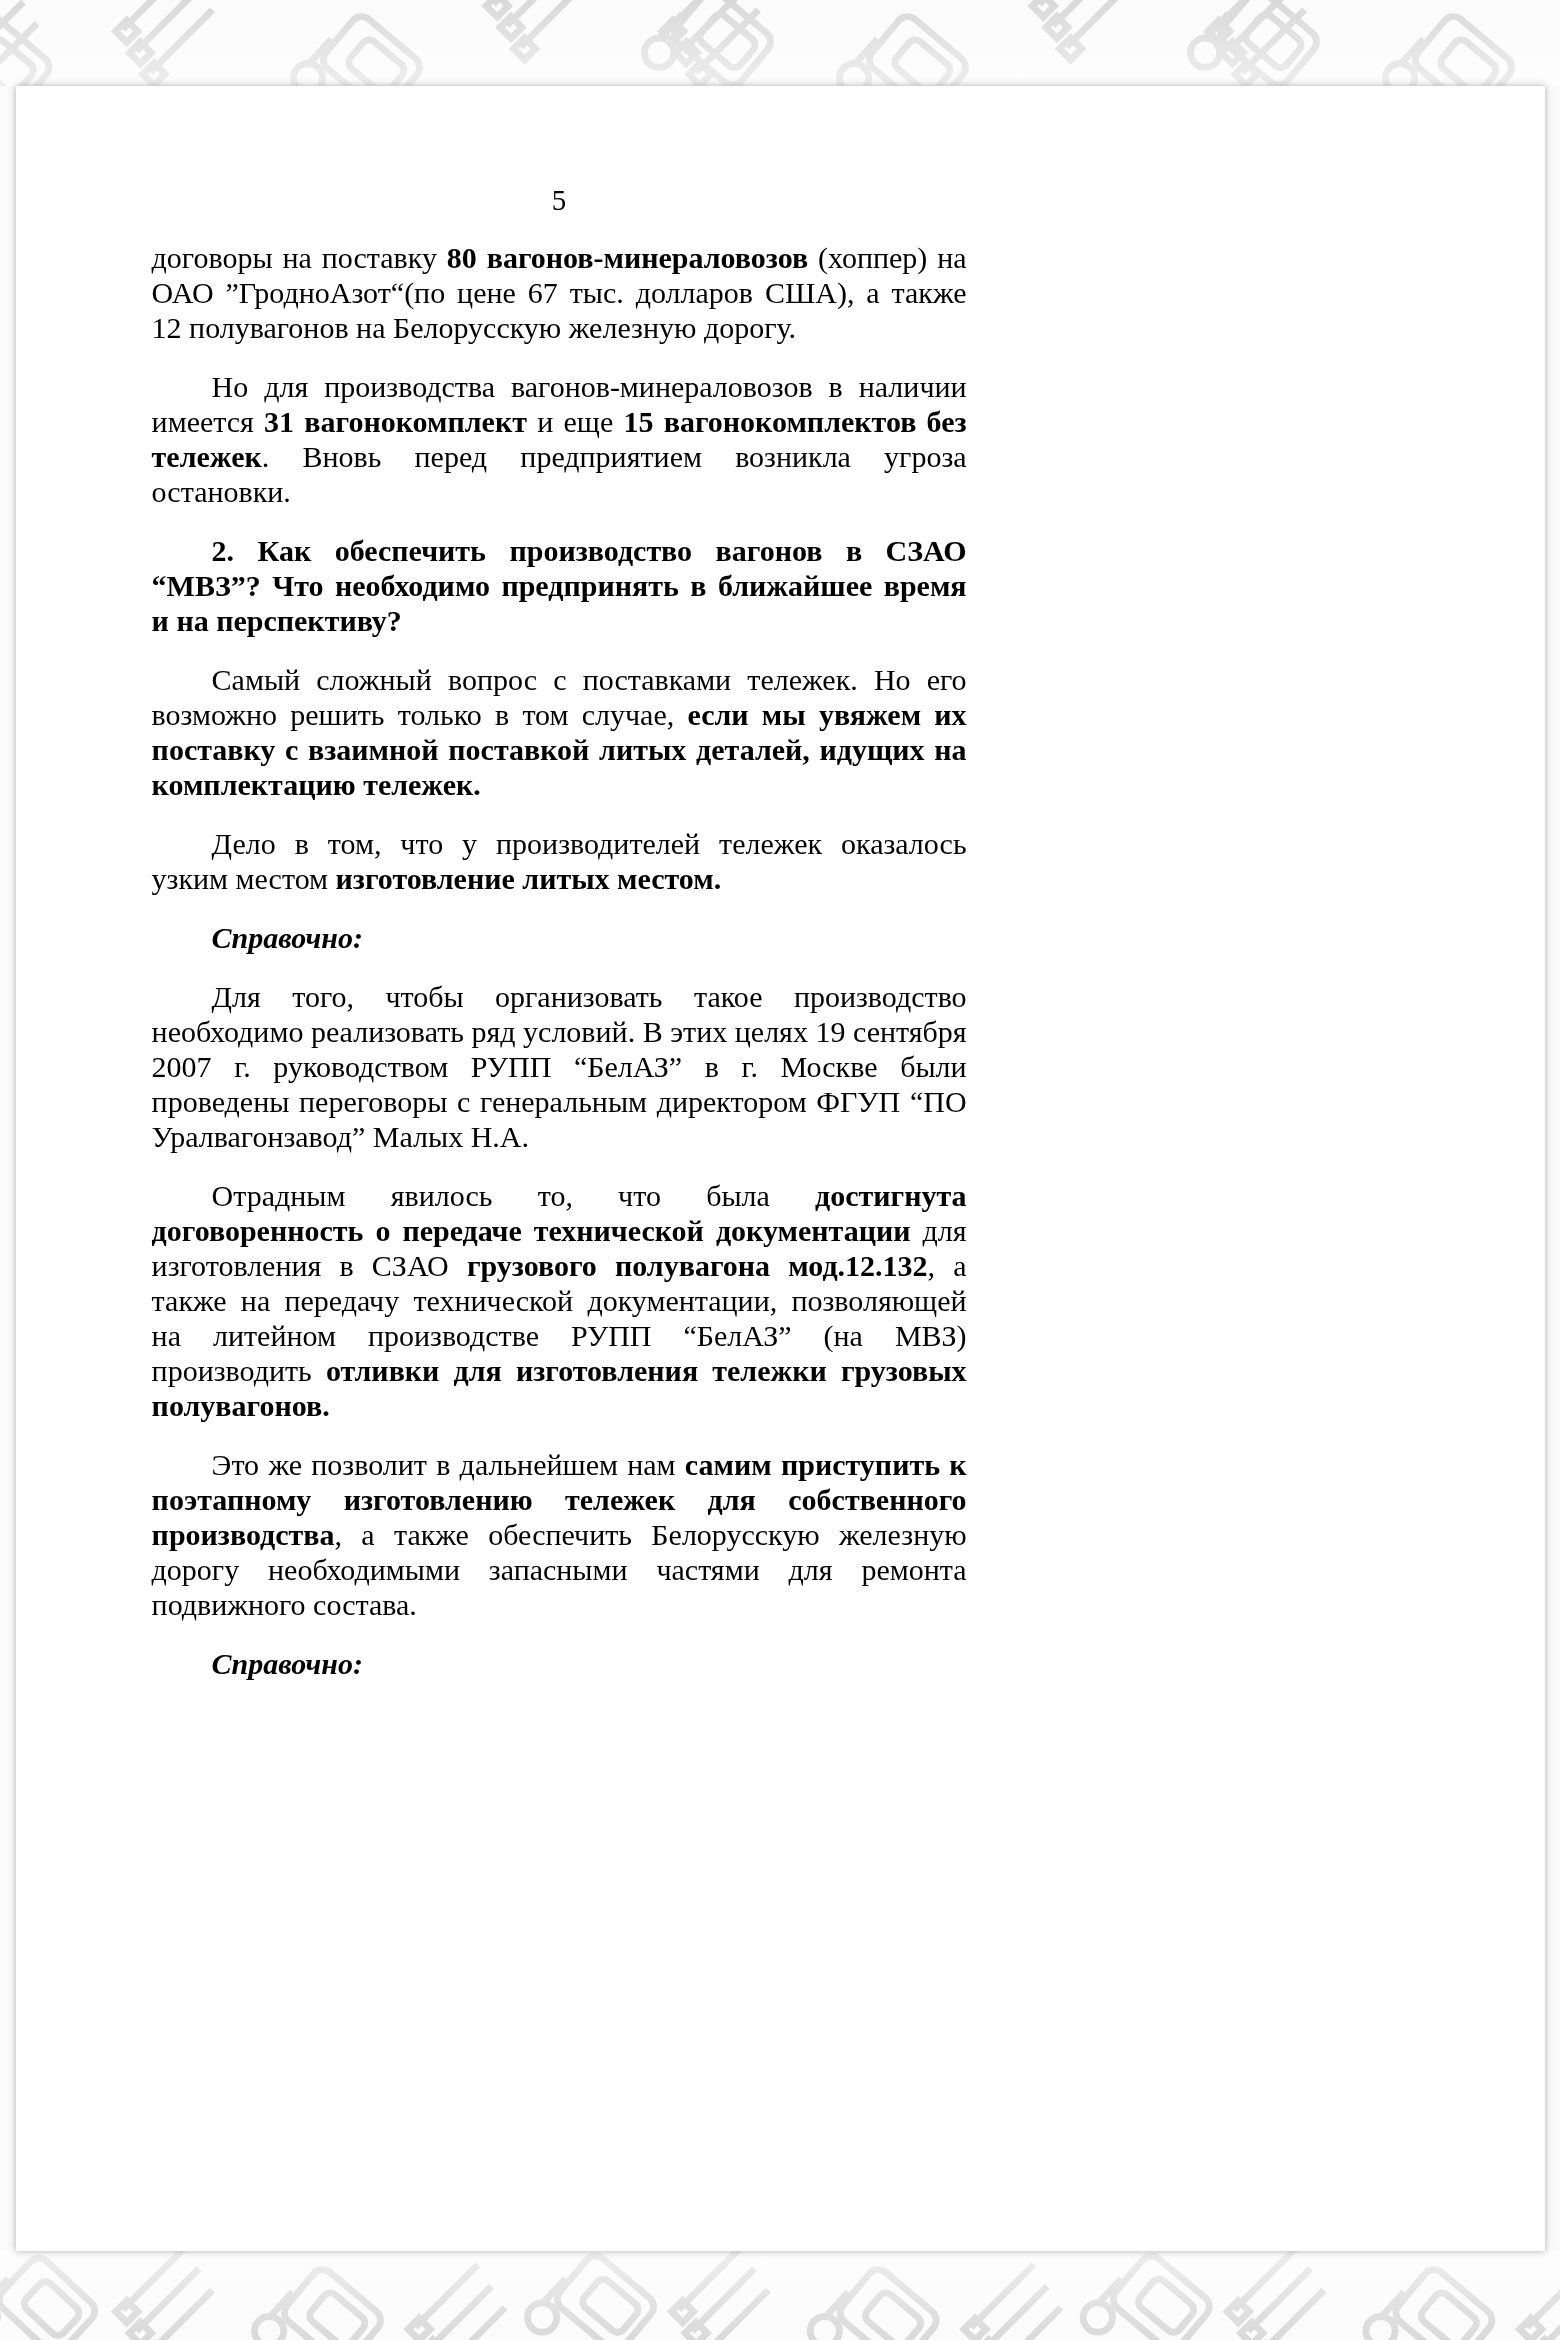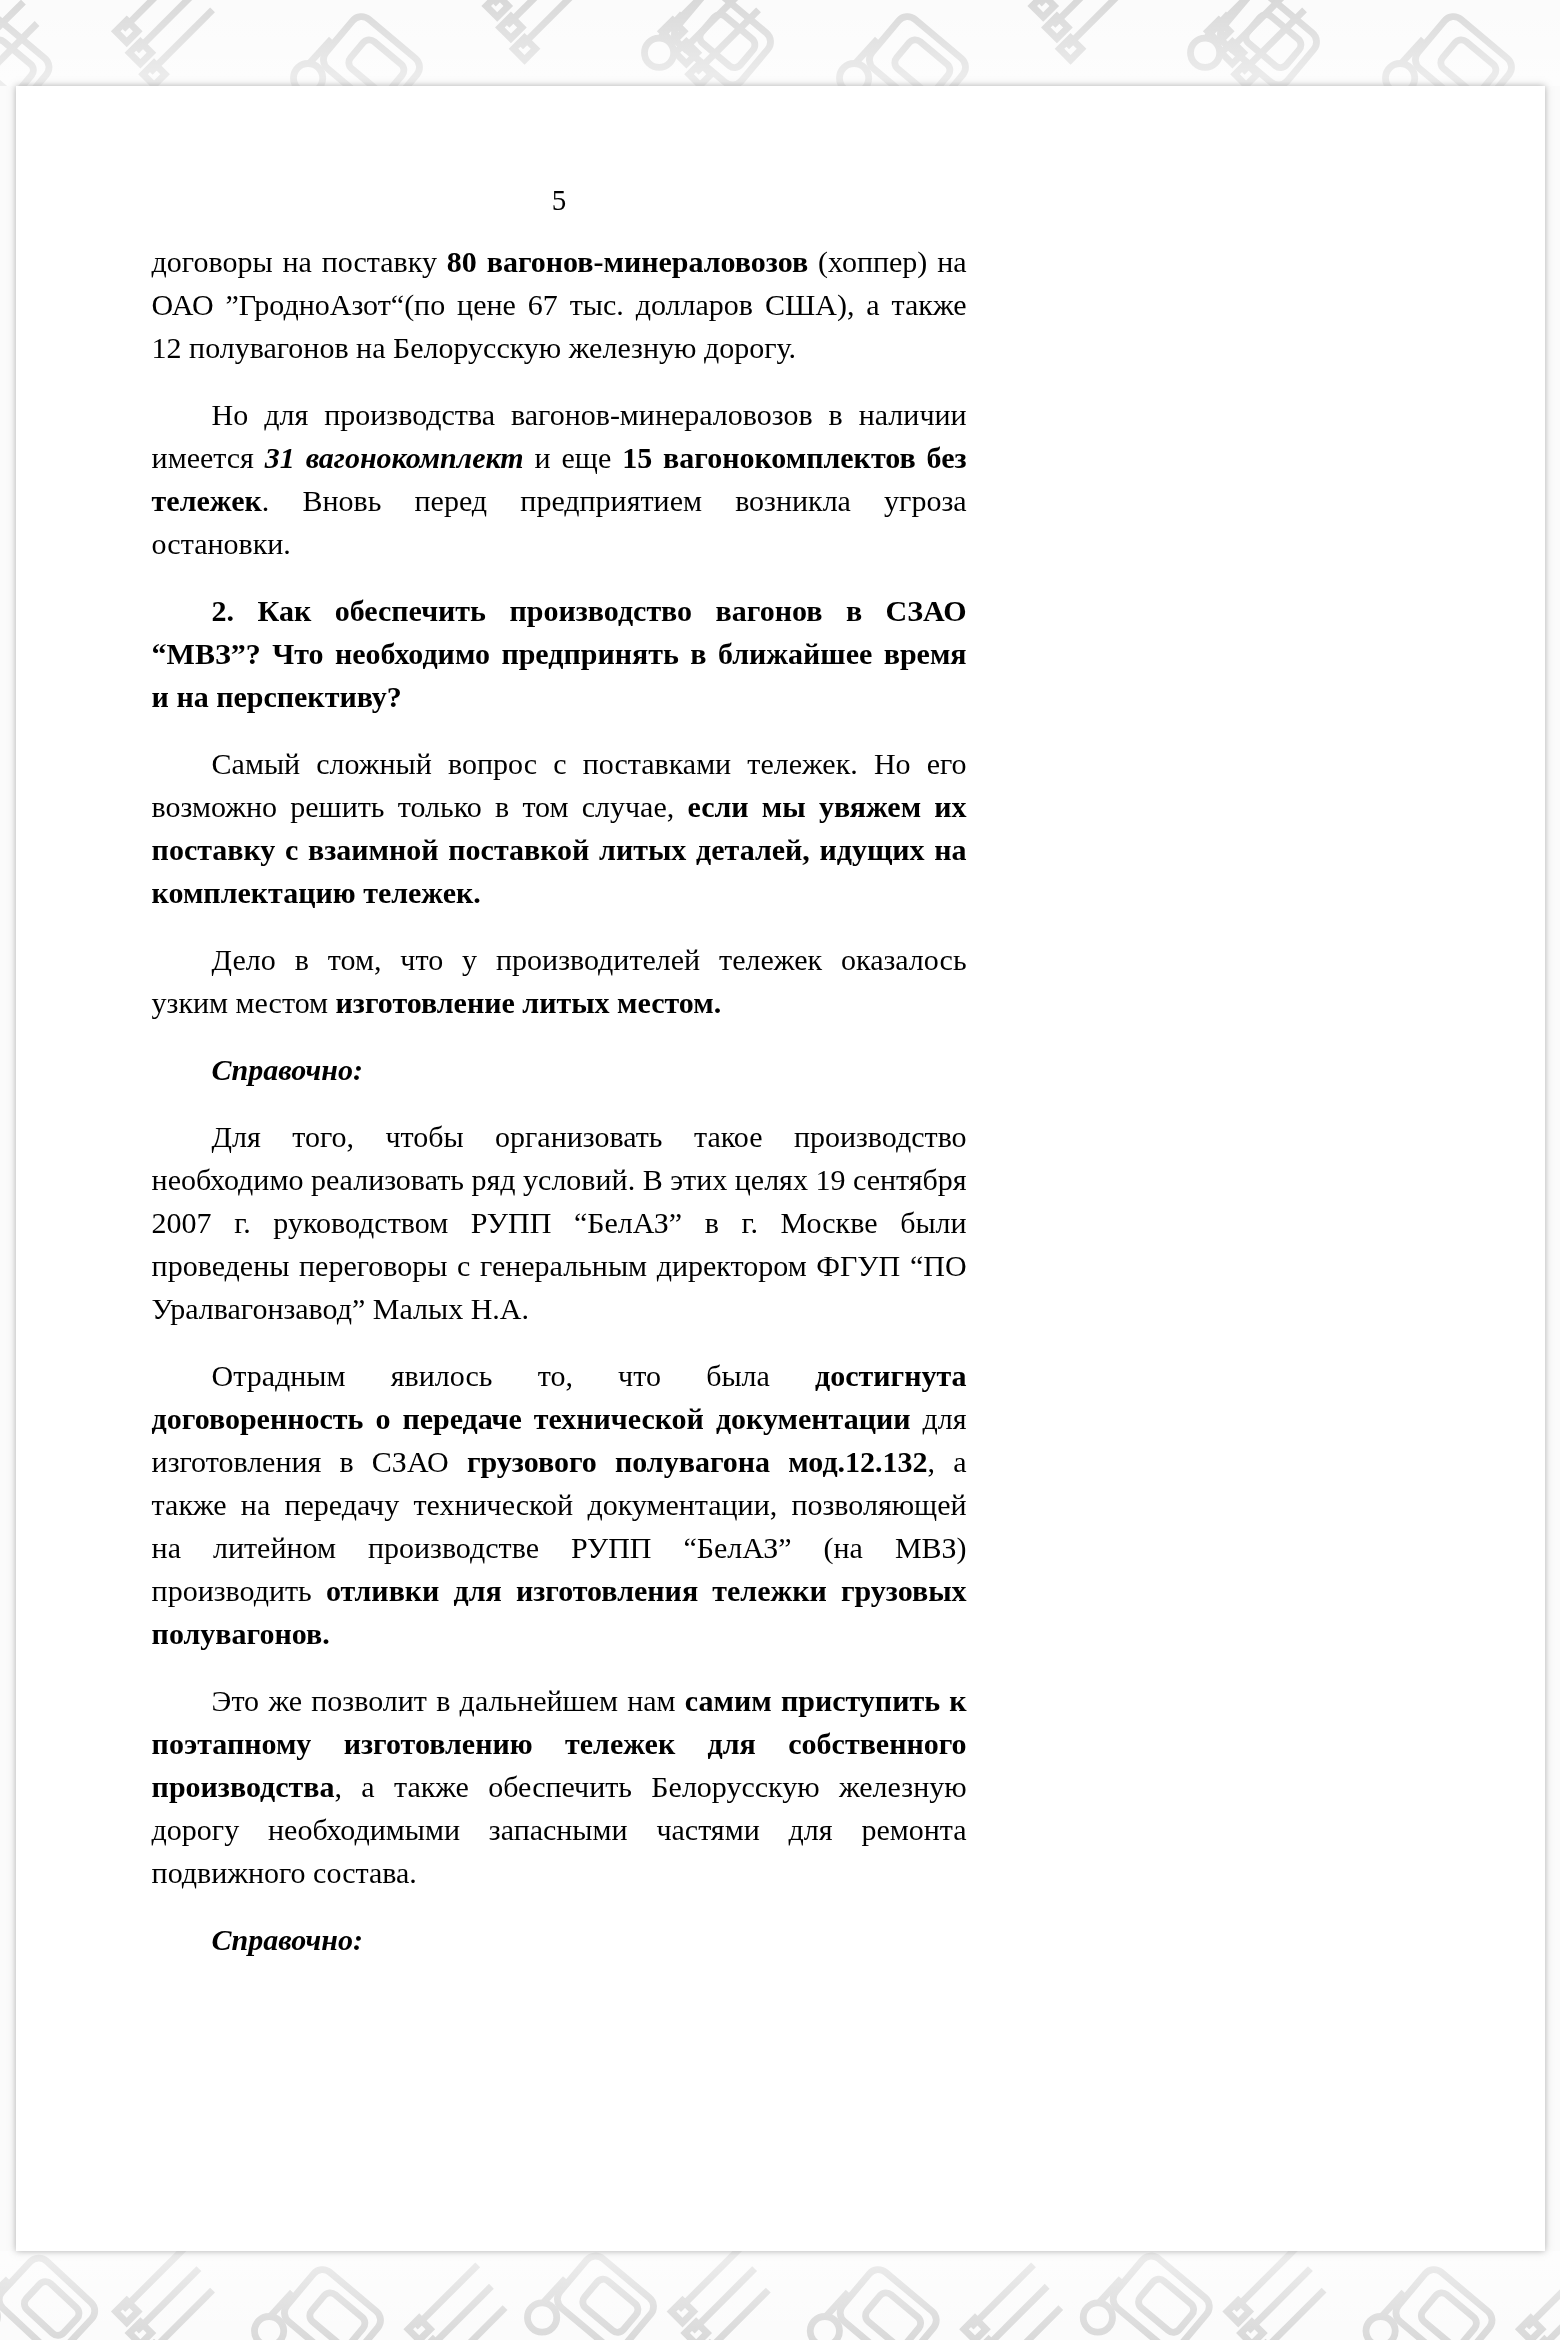--- a/index.html
+++ b/index.html
@@ -53,21 +53,21 @@
   }
   .page-num {
     margin: 0 0 17.6px 0;
     text-align: center;
     font-size: 29px;
     line-height: 43px;
   }
   .para {
     margin: 24px 0 0 0;
     font-size: 30px;
-    line-height: 43px;
+    line-height: 35px;
     text-align: justify;
     text-indent: 60px;
   }
   .para.noindent { text-indent: 0; margin-top: 0; }
 </style>
 </head>
 <body>
 
 <div class="border-strip top">
   <svg width="1560" height="86" aria-hidden="true" viewBox="0 0 1600 88">
@@ -119,21 +119,21 @@
     <use href="#motif-hatch" x="1560" y="14"></use>
   </svg>
   <div class="fog"></div>
 </div>
 
 <div class="sheet">
   <div class="text-col">
     <div class="page-num">5</div>
     <div>
         <p class="para noindent"><span>договоры на поставку </span><span style="font-weight: bold;">80 вагонов-минераловозов</span><span> (хоппер) на ОАО ”ГродноАзот“(по цене 67 тыс. долларов США), а также 12 полувагонов на Белорусскую железную дорогу.</span></p>
-        <p class="para"><span>Но для производства вагонов-минераловозов в наличии имеется </span><span style="font-weight: bold; font-style: italic;">31 вагонокомплект</span><span> и еще </span><span style="font-weight: bold;">15 вагонокомплектов без тележек</span><span>. Вновь перед предприятием возникла угроза остановки.</span></p>
+        <p class="para"><span>Но для производства вагонов-минераловозов в наличии имеется </span><span style="font-weight: bold;">31 вагонокомплект</span><span> и еще </span><span style="font-weight: bold;">15 вагонокомплектов без тележек</span><span>. Вновь перед предприятием возникла угроза остановки.</span></p>
         <p class="para"><span style="font-weight: bold;">2. Как обеспечить производство вагонов в СЗАО “МВЗ”? Что необходимо предпринять в ближайшее время и на перспективу?</span></p>
         <p class="para"><span>Самый сложный вопрос с поставками тележек. Но его возможно решить только в том случае, </span><span style="font-weight: bold;">если мы увяжем их поставку с взаимной поставкой литых деталей, идущих на комплектацию тележек.</span></p>
         <p class="para"><span>Дело в том, что у производителей тележек оказалось узким местом </span><span style="font-weight: bold;">изготовление литых местом.</span></p>
         <p class="para"><span style="font-weight: bold; font-style: italic;">Справочно:</span></p>
         <p class="para"><span>Для того, чтобы организовать такое производство необходимо реализовать ряд условий. В этих целях 19 сентября 2007 г. руководством РУПП “БелАЗ” в г. Москве были проведены переговоры с генеральным директором ФГУП “ПО Уралвагонзавод” Малых Н.А.</span></p>
         <p class="para"><span>Отрадным явилось то, что была </span><span style="font-weight: bold;">достигнута договоренность о передаче технической документации</span><span> для изготовления в СЗАО </span><span style="font-weight: bold;">грузового полувагона мод.12.132</span><span>, а также на передачу технической документации, позволяющей на литейном производстве РУПП “БелАЗ” (на МВЗ) производить </span><span style="font-weight: bold;">отливки для изготовления тележки грузовых полувагонов.</span></p>
         <p class="para"><span>Это же позволит в дальнейшем нам </span><span style="font-weight: bold;">самим приступить к поэтапному изготовлению тележек для собственного производства</span><span>, а также обеспечить Белорусскую железную дорогу необходимыми запасными частями для ремонта подвижного состава.</span></p>
         <p class="para"><span style="font-weight: bold; font-style: italic;">Справочно:</span></p>
       </div>
   </div>

